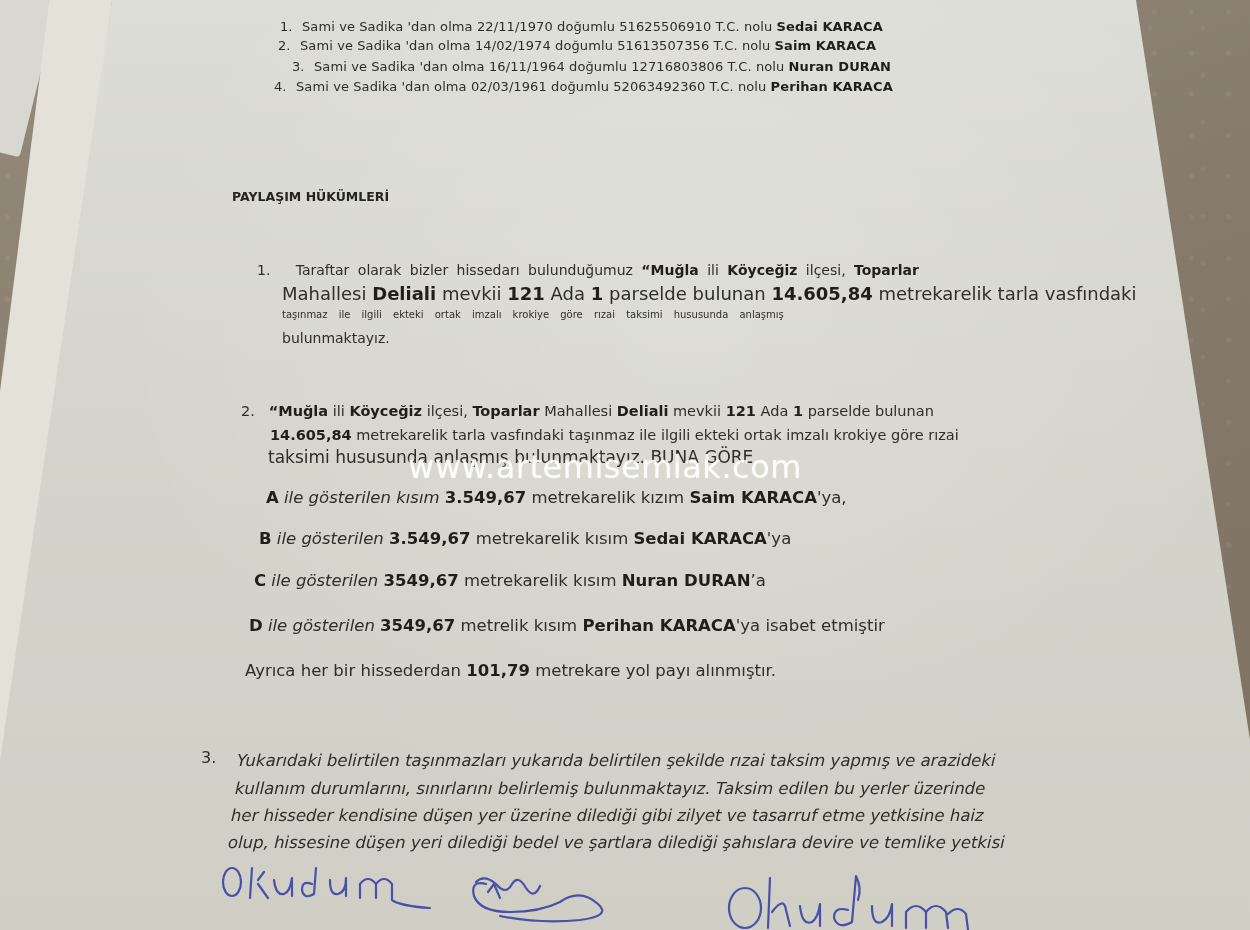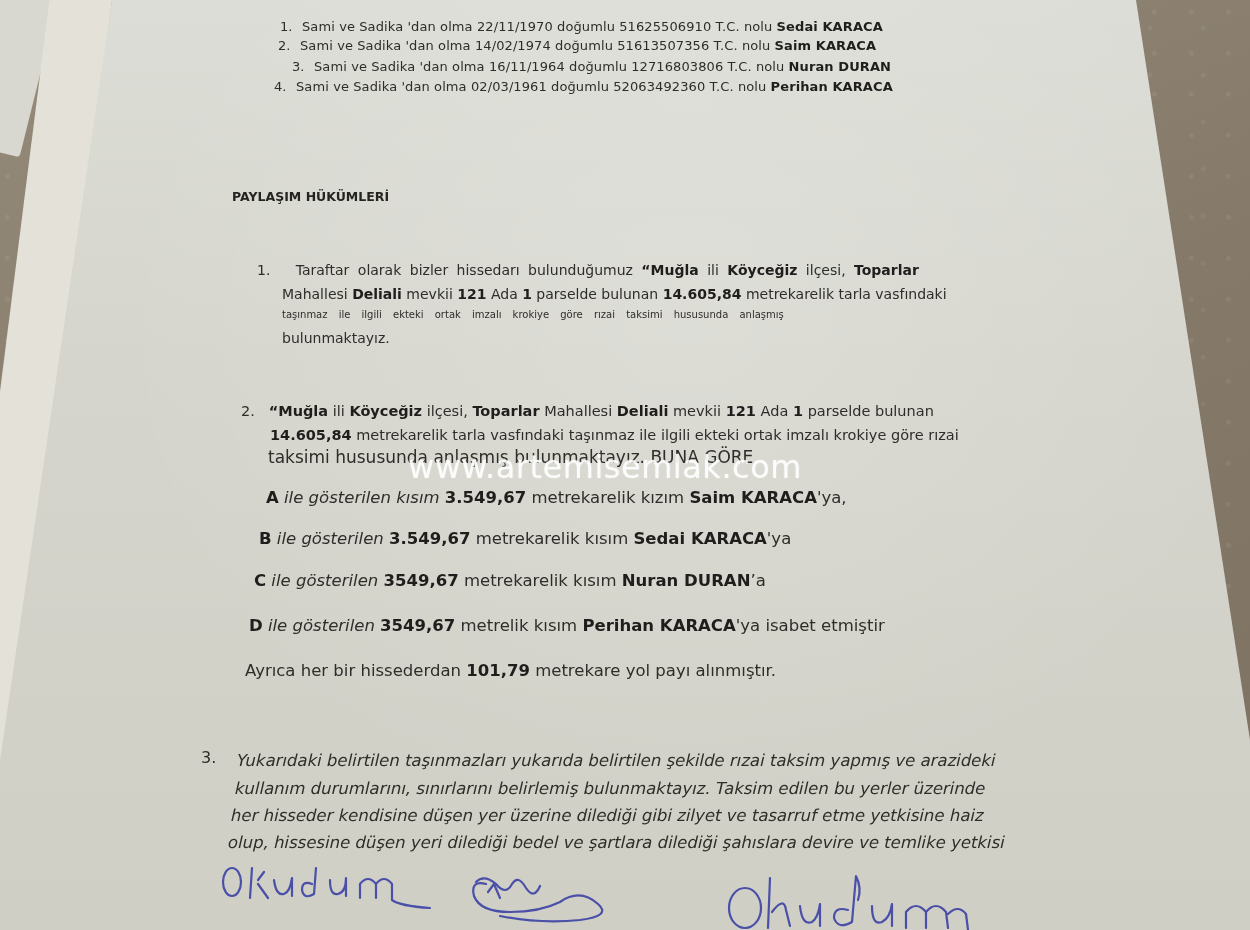--- a/index.html
+++ b/index.html
@@ -131,21 +131,21 @@
     <span class="num">4.</span><span>Sami ve Sadika 'dan olma 02/03/1961 doğumlu 52063492360 T.C. nolu </span><b>Perihan KARACA</b>
   </div>
 </div>
 
 <div class="txt heading" style="left:232px; top:189px;">PAYLAŞIM HÜKÜMLERİ</div>
 
 <div class="para">
   <div class="txt line" style="left:257px; top:259px; font-size:14px; word-spacing:4px;">
     <span>1.</span>&nbsp;&nbsp;&nbsp;<span>Taraftar olarak bizler hissedarı bulunduğumuz </span><b>“</b><b>Muğla</b><span> ili </span><b>Köyceğiz</b><span> ilçesi, </span><b>Toparlar</b>
   </div>
-  <div class="txt line" style="left:282px; top:283px; font-size:14px;">
+  <div class="txt line" style="left:282px; top:283px; font-size:18px;">
     <span>Mahallesi </span><b>Deliali</b><span> mevkii </span><b>121</b><span> Ada </span><b>1</b><span> parselde bulunan </span><b>14.605,84</b><span> metrekarelik tarla vasfındaki</span>
   </div>
   <div class="txt line" style="left:282px; top:304px; font-size:10px; word-spacing:8px;">taşınmaz ile ilgili ekteki ortak imzalı krokiye göre rızai taksimi hususunda anlaşmış</div>
   <div class="txt line" style="left:282px; top:327px; font-size:14px;">bulunmaktayız.</div>
 </div>
 
 <div class="para">
   <div class="txt line" style="left:241px; top:400px; font-size:14.5px;">
     <span>2.</span>&nbsp;&nbsp;&nbsp;<b>“</b><b>Muğla</b><span> ili </span><b>Köyceğiz</b><span> ilçesi, </span><b>Toparlar</b><span> Mahallesi </span><b>Deliali</b><span> mevkii </span><b>121</b><span> Ada </span><b>1</b><span> parselde bulunan</span>
   </div>

